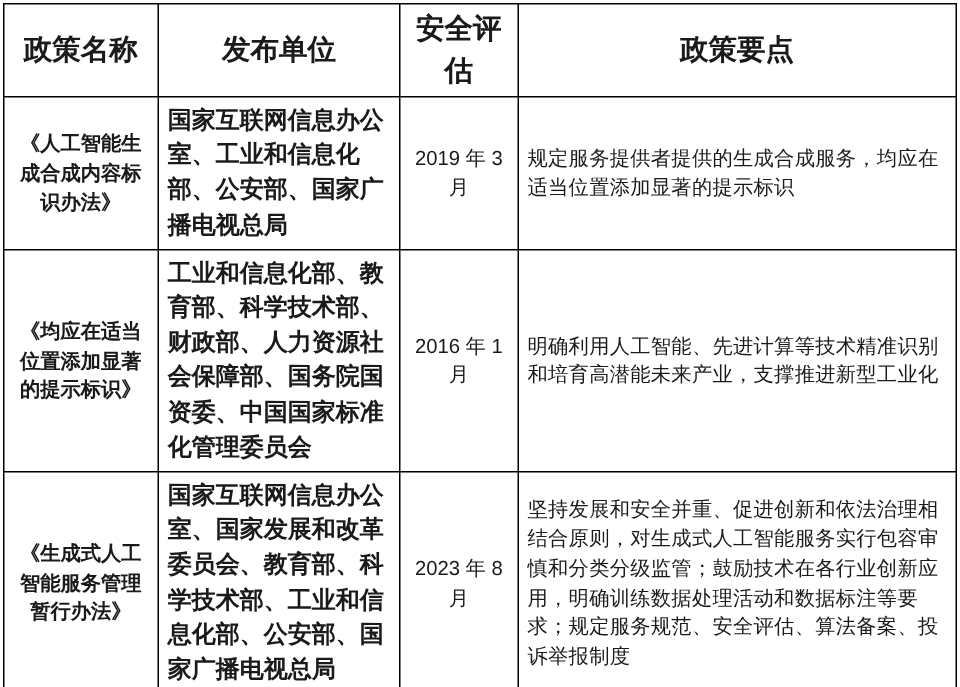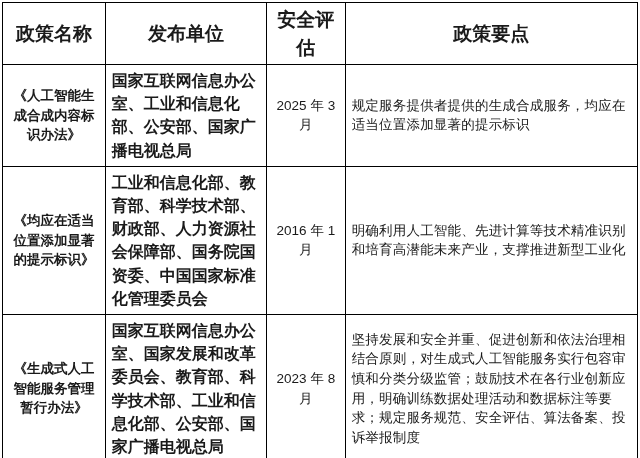--- a/index.html
+++ b/index.html
@@ -77,21 +77,21 @@
       <th>政策名称</th>
       <th>发布单位</th>
       <th>安全评估</th>
       <th>政策要点</th>
     </tr>
   </thead>
   <tbody>
     <tr class="row-1">
       <td class="cell-name">《人工智能生成合成内容标识办法》</td>
       <td class="cell-unit">国家互联网信息办公室、工业和信息化部、公安部、国家广播电视总局</td>
-      <td class="cell-time">2025 年 3 月</td>
+      <td class="cell-time">2019 年 3 月</td>
       <td class="cell-points">规定服务提供者提供的生成合成服务，均应在适当位置添加显著的提示标识</td>
     </tr>
     <tr class="row-3">
       <td class="cell-name">《均应在适当位置添加显著的提示标识》</td>
       <td class="cell-unit">工业和信息化部、教育部、科学技术部、财政部、人力资源社会保障部、国务院国资委、中国国家标准化管理委员会</td>
       <td class="cell-time">2016 年 1 月</td>
       <td class="cell-points">明确利用人工智能、先进计算等技术精准识别和培育高潜能未来产业，支撑推进新型工业化</td>
     </tr>
     <tr class="row-4">
       <td class="cell-name">《生成式人工智能服务管理暂行办法》</td>

